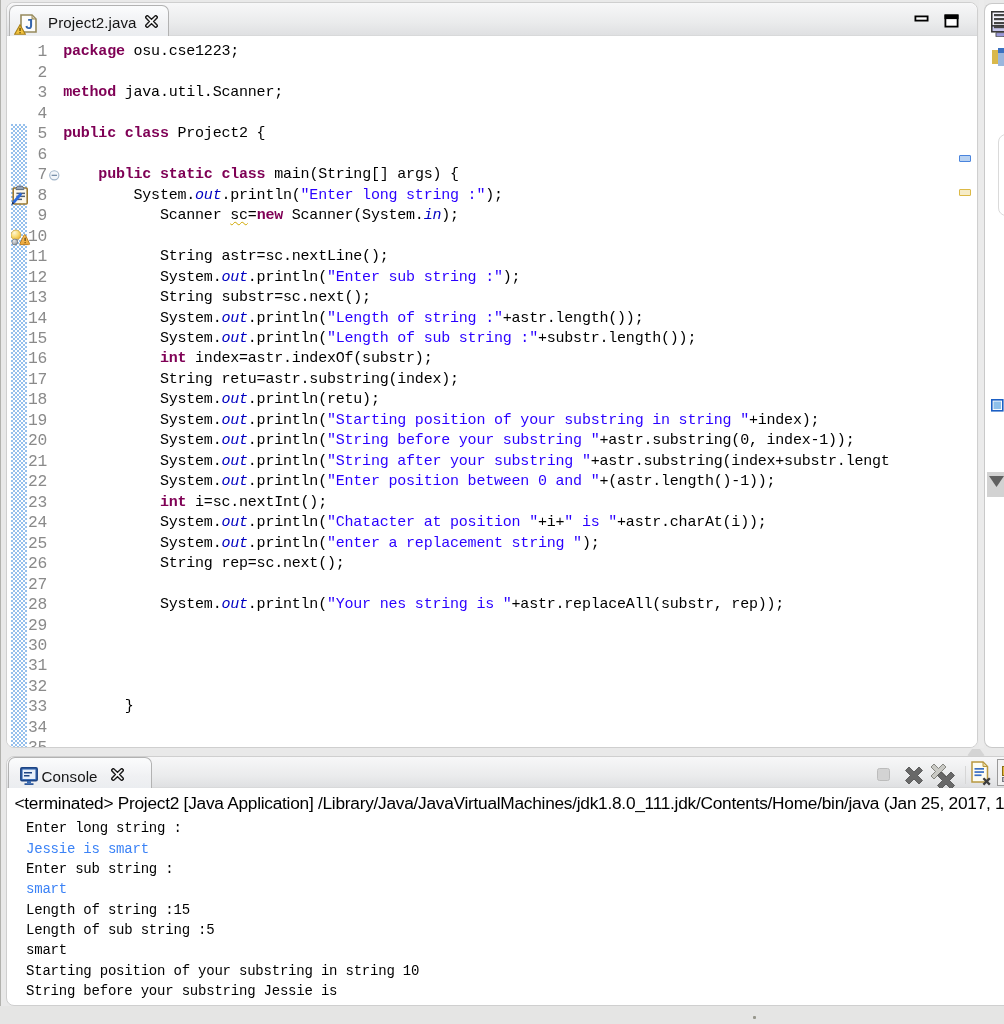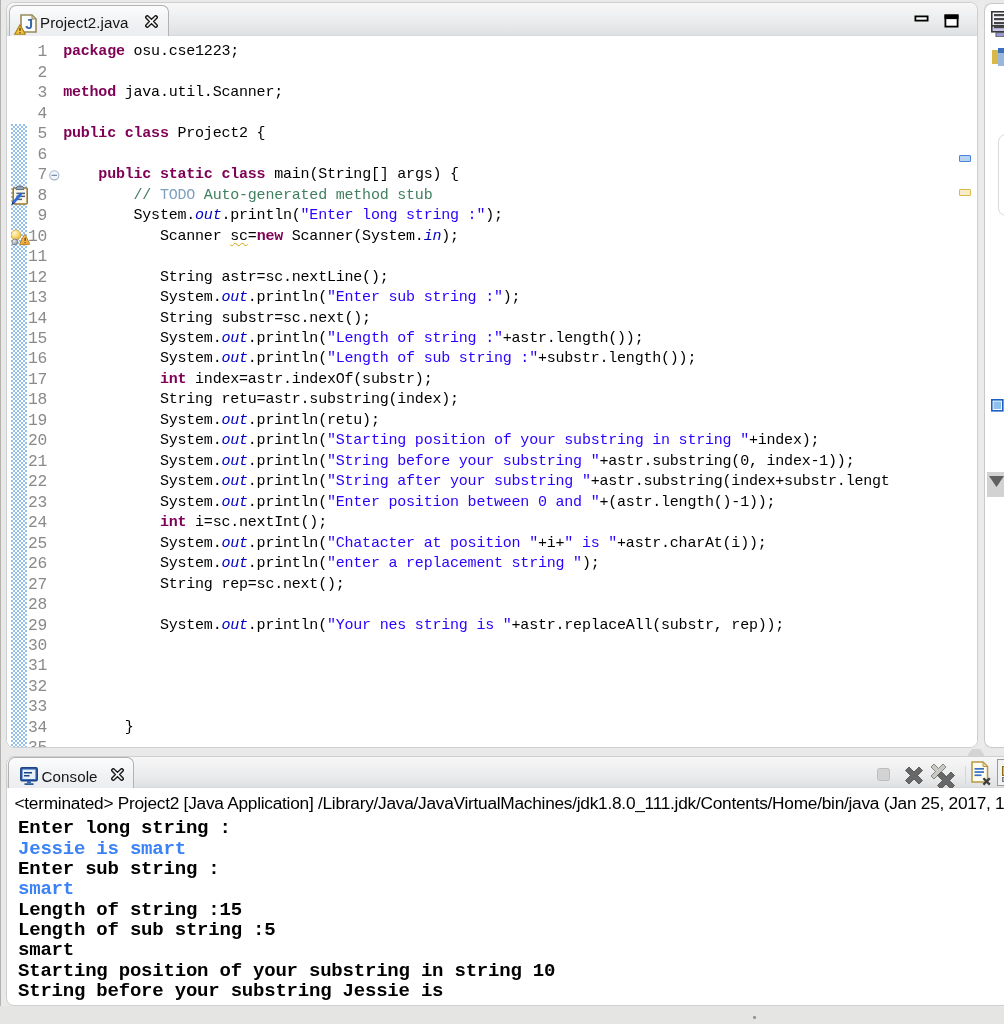--- a/index.html
+++ b/index.html
@@ -6,21 +6,21 @@
 
 
 #editor { position:absolute; left:6px; top:2px; width:972px; height:746px;
   background:#fff; border:1px solid #cfcfcf; border-radius:8px; }
 #etabbar { position:absolute; left:0; top:0; right:0; height:33px;
   background:linear-gradient(#f7f7f8,#eaebec 62%,#dfe0e2);
   border-radius:8px 8px 0 0; border-bottom:1px solid #d8d9da; }
 #etab { position:absolute; left:2px; top:2px; width:160px; height:31px;
   background:linear-gradient(#fbfcfd,#f0f1f3 60%,#ebedf0);
   border:1px solid #b2b2b2; border-bottom:none; border-radius:7px 7px 0 0; }
-#etab .lbl { position:absolute; left:30px; top:7.7px; font-size:15.1px; line-height:17px; letter-spacing:0.1px; color:#151515; white-space:pre; }
+#etab .lbl { position:absolute; left:38px; top:7.7px; font-size:15.1px; line-height:17px; letter-spacing:0.1px; color:#151515; white-space:pre; }
 #econtent { position:absolute; left:0; top:34px; right:0; bottom:0; background:#fff;
   border-radius:0 0 7px 7px; overflow:hidden; }
 
 #hatch { position:absolute; left:3.5px; top:87.3px; width:16.4px; height:625px;
   background-image:
    radial-gradient(circle 1.1px at 1.1px 1.1px, #96c0ec 88%, rgba(150,192,236,0)),
    radial-gradient(circle 1.1px at 1.1px 1.1px, #96c0ec 88%, rgba(150,192,236,0));
   background-size:4px 4px, 4px 4px; background-position:0 0, 2px 2px; }
 #lnums { position:absolute; left:0; top:5.43px; width:40px; text-align:right;
   font-family:"Liberation Mono", monospace; font-size:16.3px; line-height:20.47px;
@@ -47,27 +47,27 @@
 #rstrip { position:absolute; left:979px; top:0; width:5px; height:748px; background:#ebebeb; }
 #rpanel { position:absolute; left:984px; top:3px; width:20px; height:745px;
   background:#fff; border:1px solid #c9c9c9; border-right:none; border-radius:8px 0 0 8px; }
 
 
 #console { position:absolute; left:6px; top:756px; width:1002px; height:250px;
   background:#fff; border:1px solid #cfcfcf; border-radius:8px 0 0 8px; }
 #ctabbar { position:absolute; left:0; top:0; right:0; height:31px;
   background:linear-gradient(#f7f7f8,#eaebec 65%,#dfe0e2);
   border-radius:8px 0 0 0; border-bottom:1px solid #d8d9da; }
-#ctab { position:absolute; left:1px; top:0px; width:126px; height:31px;
+#ctab { position:absolute; left:1px; top:0px; width:144px; height:31px;
   background:linear-gradient(#fbfcfd,#f0f1f3 60%,#ebedf0);
   border:1px solid #b2b2b2; border-bottom:none; border-radius:7px 7px 0 0; }
 #ctab .lbl { position:absolute; left:32.5px; top:9.9px; font-size:15.1px; line-height:17px; letter-spacing:0.1px; color:#151515; white-space:pre; }
 #cterm { position:absolute; left:7.5px; top:37.3px; font-size:17.3px; line-height:19.3px; letter-spacing:-0.26px; color:#000; white-space:pre; }
-#cpre { position:absolute; left:11px; top:61.2px; font-family:"Liberation Mono", monospace;
-  font-size:19px; line-height:20.35px; letter-spacing:-0.21px; color:#000; white-space:pre;font-weight:bold; }
+#cpre { position:absolute; left:19px; top:61.2px; font-family:"Liberation Mono", monospace;
+  font-size:14px; line-height:20.35px; letter-spacing:-0.21px; color:#000; white-space:pre; }
 #cpre .g { color:#3b82f6; }
 
 #bottombar { position:absolute; left:0; top:1006px; width:1004px; height:18px; background:#e5e5e4; }
 #bdot { position:absolute; left:753px; top:1016px; width:3px; height:3px; background:#97978d; border-radius:1px; }
 #notch { position:absolute; left:967px; top:749px; width:18px; height:7px; background:#d4d4d4;
   clip-path:polygon(0 100%, 28% 0, 72% 0, 100% 100%); border-radius:2px; }
 </style></head>
 <body>
 
 <div id="editor">
@@ -167,21 +167,20 @@
       <rect x="13.55" y="8.6" width="1.1" height="3.4" rx="0.5" fill="#4a3000"></rect>
       <rect x="13.55" y="13" width="1.1" height="1.2" rx="0.5" fill="#4a3000"></rect>
     </svg>
     <pre id="codepre"><b class="k">package</b> osu.cse1223;
 
 <b class="k">method</b> java.util.Scanner;
 
 <b class="k">public</b> <b class="k">class</b> Project2 {
 
     <b class="k">public</b> <b class="k">static</b> <b class="k">class</b> main(String[] args) {
-        <span class="c">// <span class="t">TODO</span> Auto-generated method stub</span>
         System.<i class="f">out</i>.println(<span class="s">"Enter long string :"</span>);
            Scanner <span class="u">sc</span>=<b class="k">new</b> Scanner(System.<i class="f">in</i>);
 
            String astr=sc.nextLine();
            System.<i class="f">out</i>.println(<span class="s">"Enter sub string :"</span>);
            String substr=sc.next();
            System.<i class="f">out</i>.println(<span class="s">"Length of string :"</span>+astr.length());
            System.<i class="f">out</i>.println(<span class="s">"Length of sub string :"</span>+substr.length());
            <b class="k">int</b> index=astr.indexOf(substr);
            String retu=astr.substring(index);

